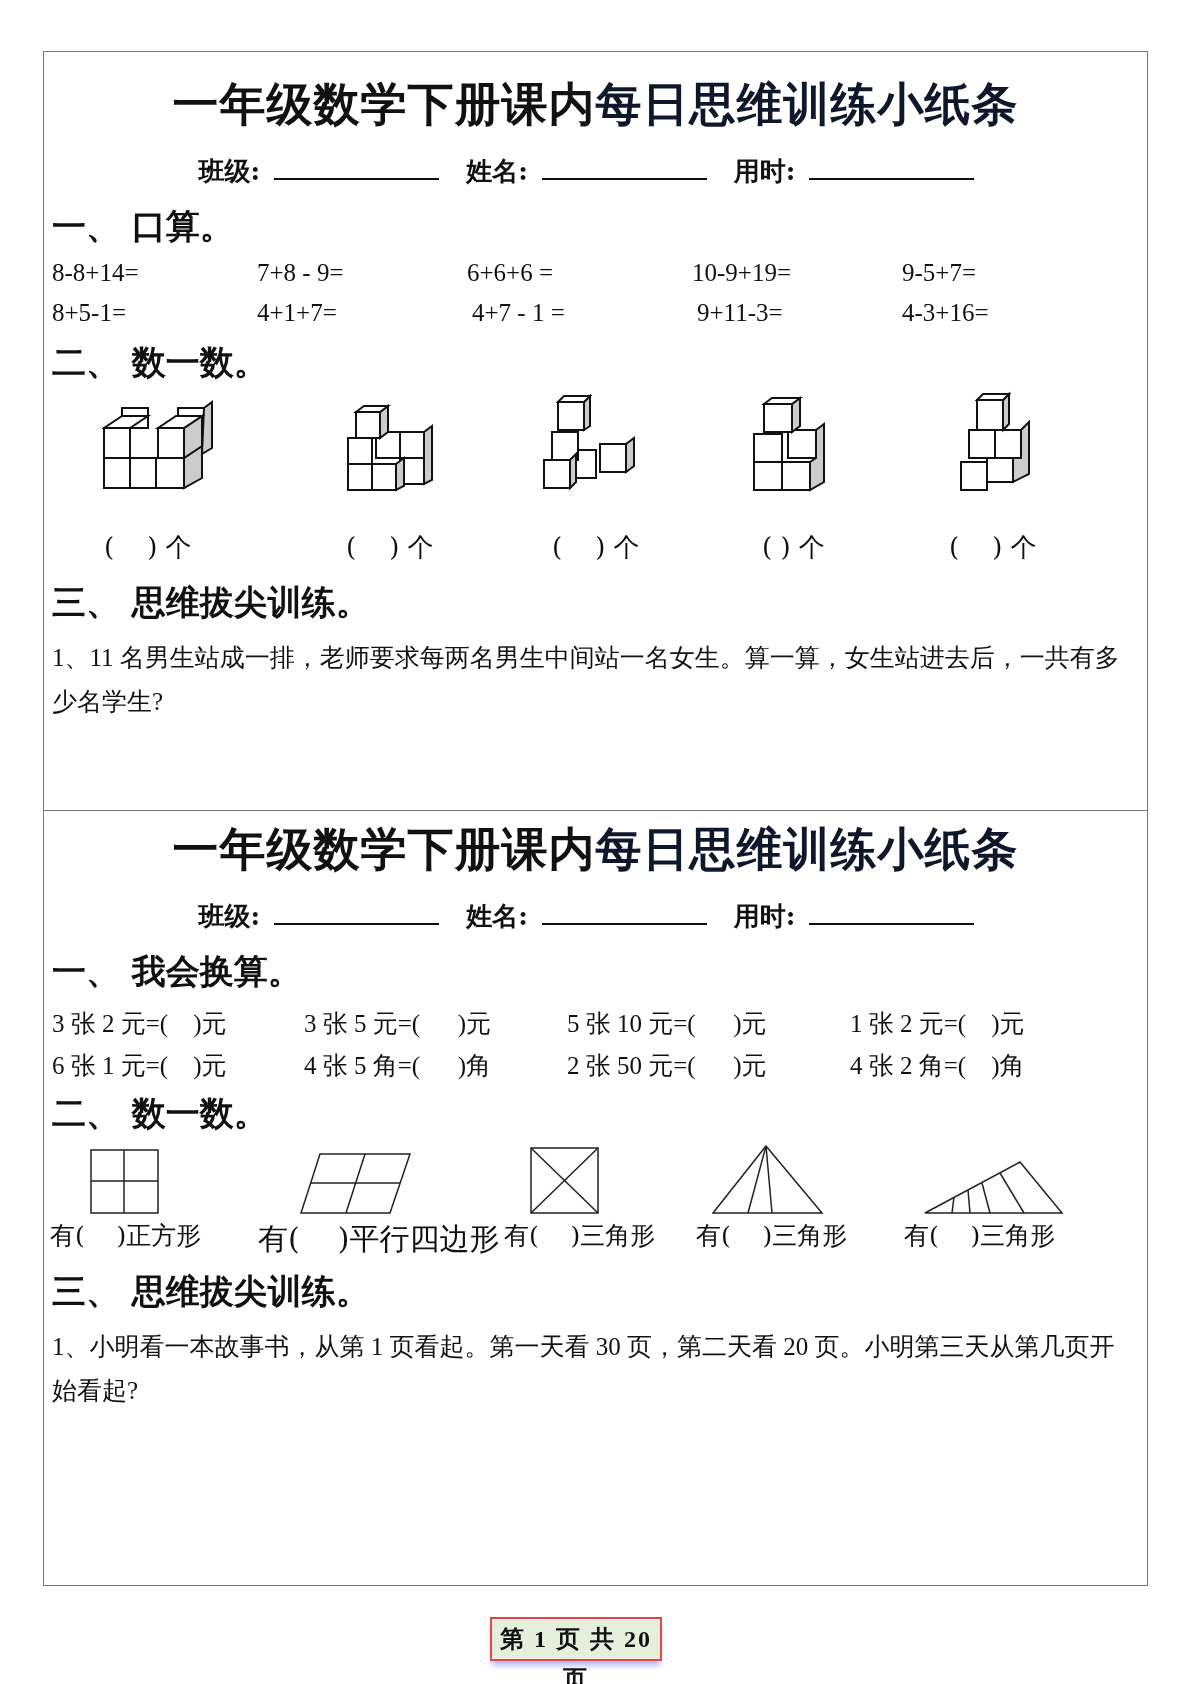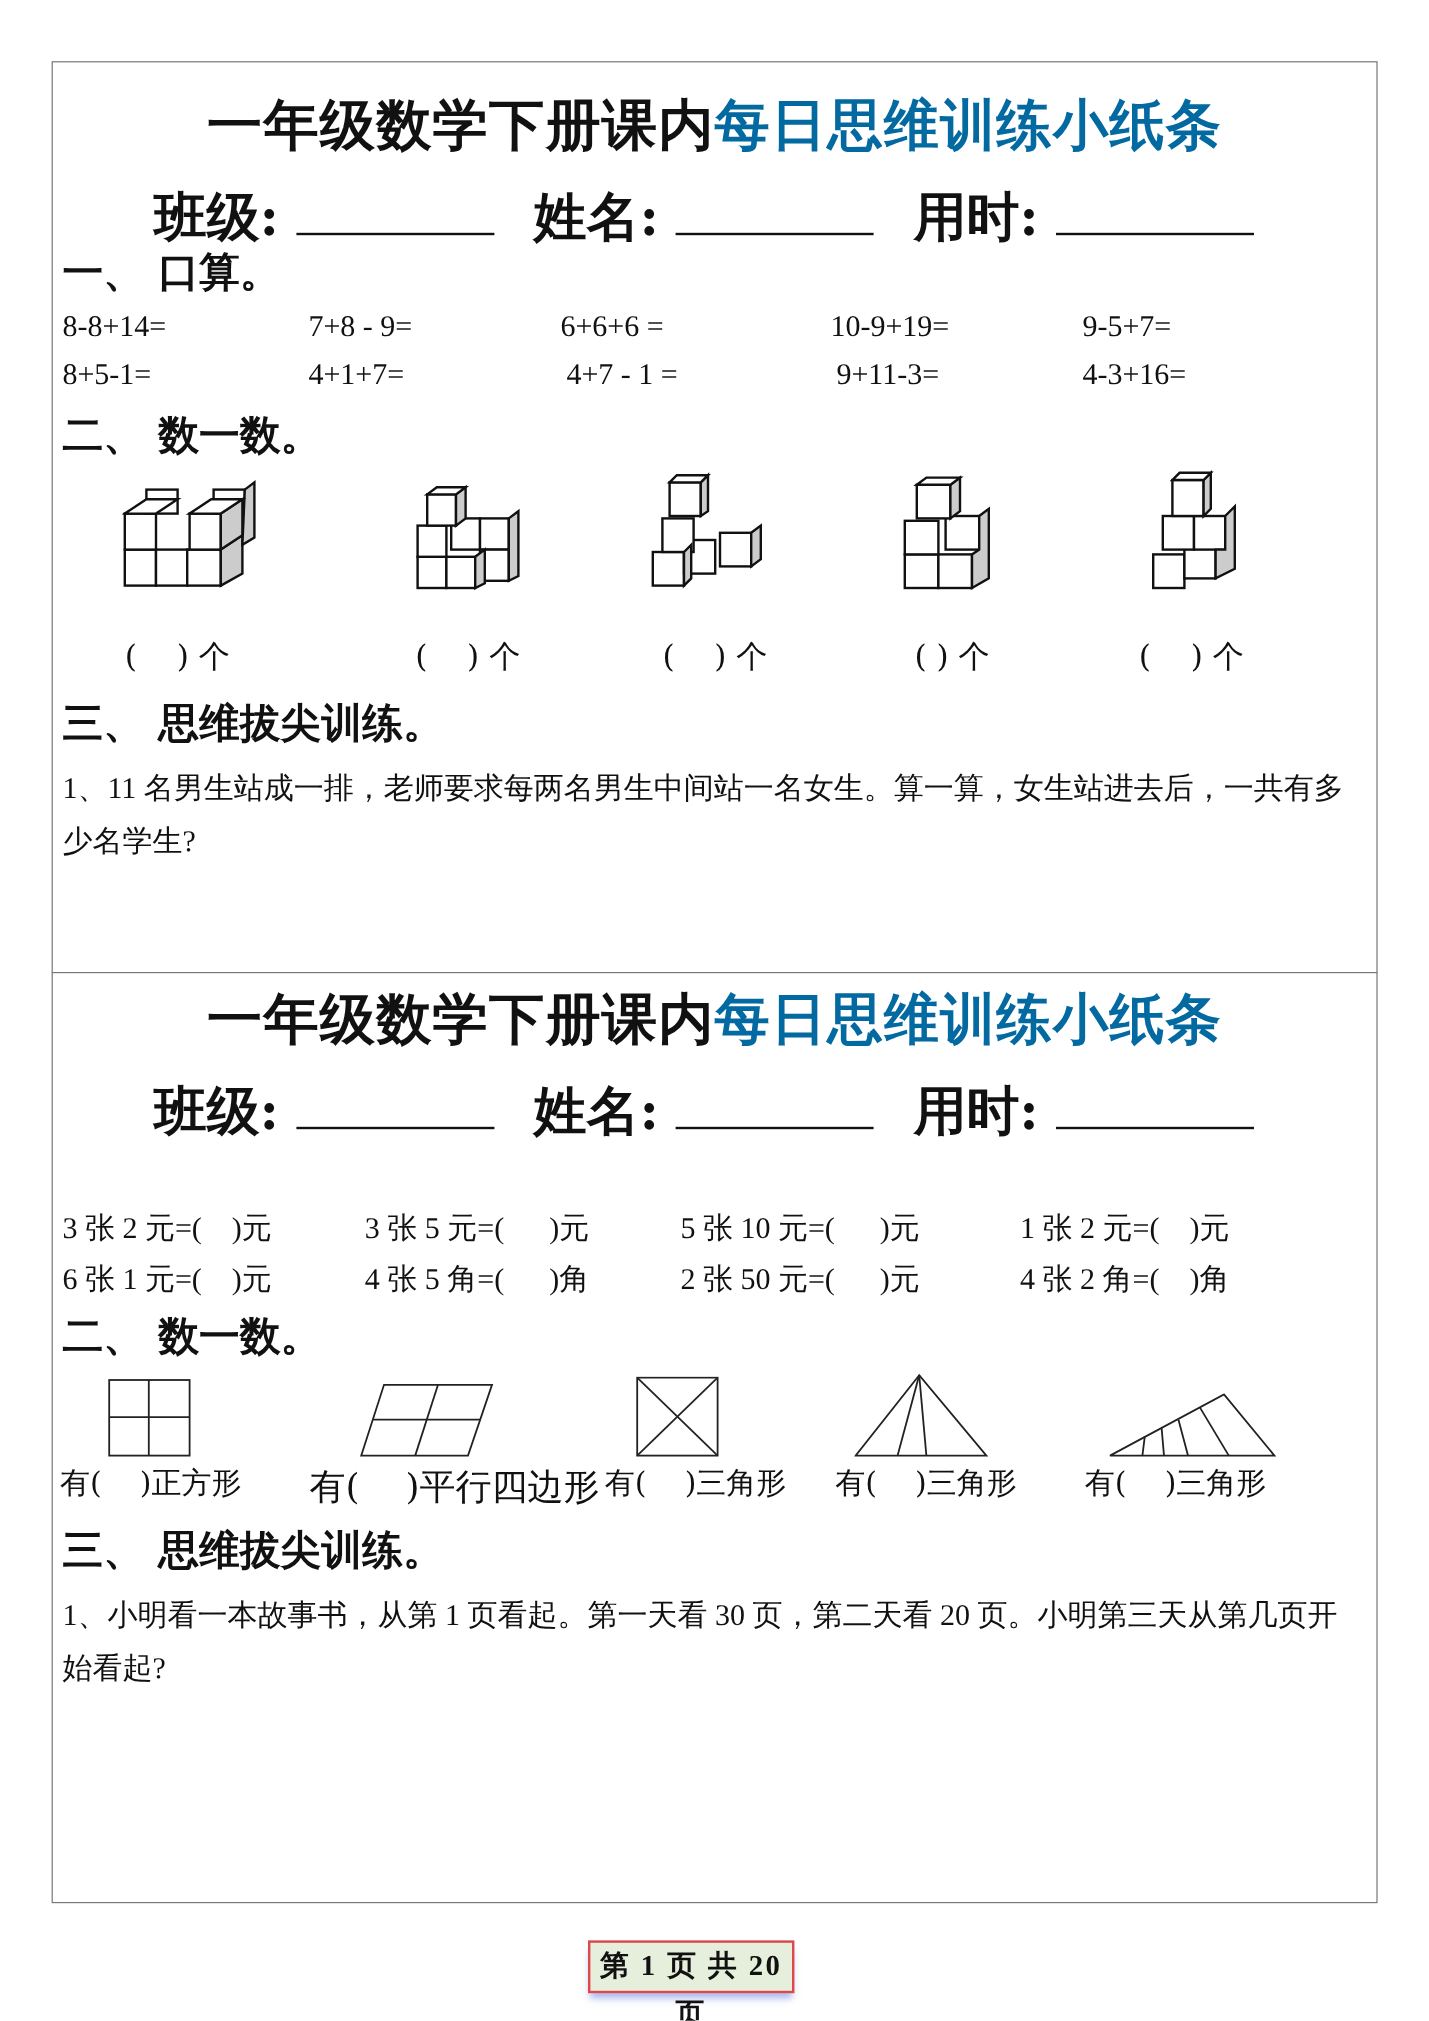--- a/index.html
+++ b/index.html
@@ -1,22 +1,22 @@
 <!DOCTYPE html>
 <html><head>
 <meta charset="utf-8">
 <style>
   html, body { margin:0; padding:0; background:#ffffff; }
   body { width:1191px; height:1684px; position:relative; font-family:"DejaVu Serif","Liberation Serif",serif; color:#111; overflow:hidden; }
   .sheet { position:absolute; left:43px; width:1105px; border:1px solid #777; box-sizing:border-box; background:#fff; }
   .sheet.top { top:51px; height:760px; }
   .sheet.bottom { top:810px; height:776px; border-top:1px solid #777; }
   .title { position:absolute; left:0; right:0; top:22px; text-align:center; font-size:46px; font-weight:bold; letter-spacing:1px; font-family:"DejaVu Serif","Liberation Serif",serif; }
-  .title .red { color:#0369a1; }
-  .info { position:absolute; left:0; right:0; top:100px; text-align:center; font-size:44px; font-weight:bold; }
+  .title .red { color:#0f172a; }
+  .info { position:absolute; left:0; right:0; top:100px; text-align:center; font-size:26px; font-weight:bold; }
   .info .lbl { display:inline-block; }
   .info .blank { display:inline-block; width:165px; border-bottom:2px solid #111; height:26px; margin:0 18px 0 14px; vertical-align:baseline; }
   .sec { position:absolute; left:8px; font-size:34px; font-weight:bold; }
   .row { position:absolute; left:8px; right:0; font-size:25px; font-family:"Liberation Serif","DejaVu Serif",serif; }
   .row span { position:absolute; white-space:pre;text-align:right; }
   .fig { position:absolute; }
   .cap { position:absolute; font-size:26px; white-space:pre; }
   .q { position:absolute; left:8px; right:8px; font-size:25px; line-height:44px; font-family:"Liberation Serif","DejaVu Serif",serif; }
   .footer { position:absolute; left:490px; top:1617px; width:172px; height:44px; background:#e6efdc; border:2px solid #e0474c; box-sizing:border-box; text-align:center; font-size:24px; font-weight:bold; line-height:40px; letter-spacing:2px; box-shadow:0 6px 6px -2px rgba(90,120,220,0.55); font-family:"Liberation Serif","DejaVu Serif",serif; }
 </style>
@@ -133,20 +133,21 @@
 <div class="sheet bottom">
   <div class="title" style="top:8px">
     <span>一年级数学下册课内</span><span class="red">每日思维训练小纸条</span>
   </div>
   <div class="info" style="top:86px">
     <span class="lbl">班级:</span><span class="blank"></span>
     <span class="lbl">姓名:</span><span class="blank"></span>
     <span class="lbl">用时:</span><span class="blank"></span>
   </div>
 
+  <div class="sec" style="top:138px;">一、 我会换算。</div>
   <div class="row" style="top:196px;">
     <span style="left:0">3 张 2 元=(    )元</span>
     <span style="left:252px">3 张 5 元=(      )元</span>
     <span style="left:515px">5 张 10 元=(      )元</span>
     <span style="left:798px">1 张 2 元=(    )元</span>
   </div>
   <div class="row" style="top:238px;">
     <span style="left:0">6 张 1 元=(    )元</span>
     <span style="left:252px">4 张 5 角=(      )角</span>
     <span style="left:515px">2 张 50 元=(      )元</span>

